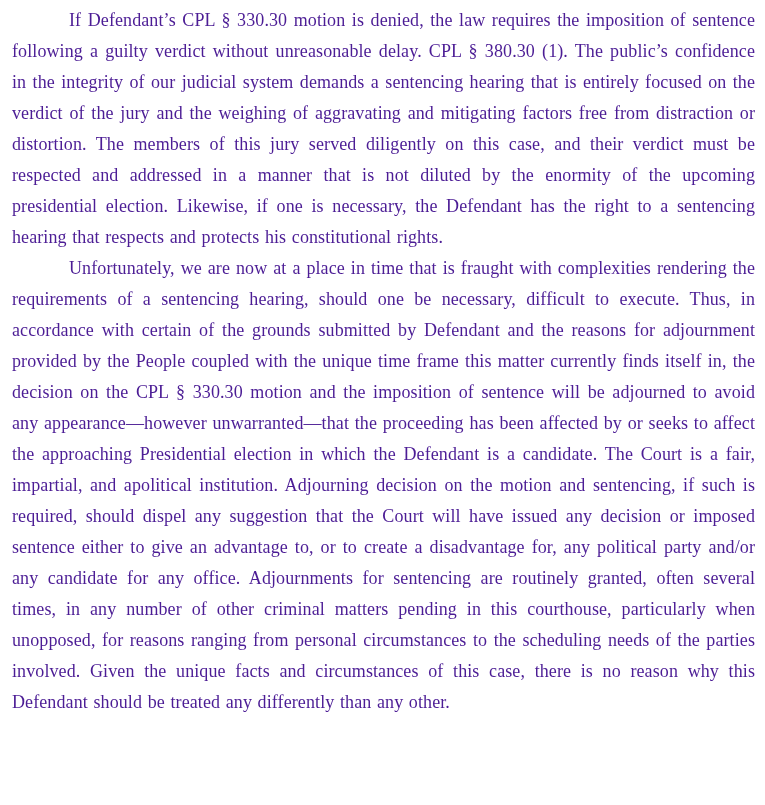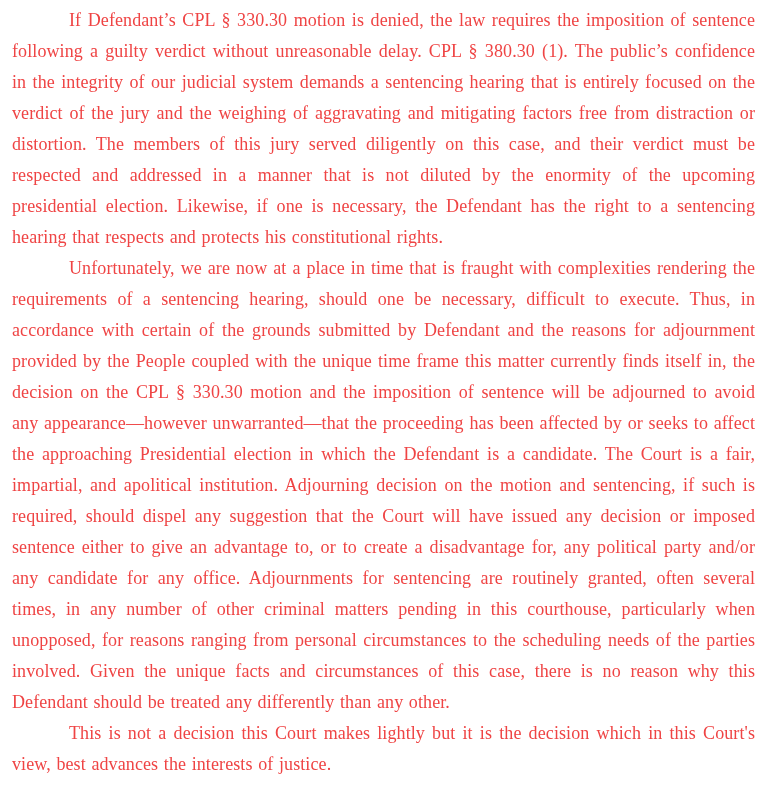--- a/index.html
+++ b/index.html
@@ -12,32 +12,31 @@
     width: 765px;
     height: 805px;
     background: #ffffff;
     padding: 5px 10px 0 12px;
     overflow: hidden;
   }
   .doc-text {
     font-family: "Liberation Serif", "DejaVu Serif", serif;
     font-size: 18px;
     line-height: 31px;
-    color: #ef4444;
+    color: #4c1d95;
     text-align: justify;
     letter-spacing: 0.1px;
     word-spacing: 1px;
   }
   .doc-text p {
     margin: 0;
     text-indent: 57px;
   }
 </style>
 </head>
 <body>
 
 <div class="page">
   <div class="doc-text">
     <p>If Defendant’s CPL § 330.30 motion is denied, the law requires the imposition of sentence following a guilty verdict without unreasonable delay. CPL § 380.30 (1).  The public’s confidence in the integrity of our judicial system demands a sentencing hearing that is entirely focused on the verdict of the jury and the weighing of aggravating and mitigating factors free from distraction or distortion. The members of this jury served diligently on this case, and their verdict must be respected and addressed in a manner that is not diluted by the enormity of the upcoming presidential election. Likewise, if one is necessary, the Defendant has the right to a sentencing hearing that respects and protects his constitutional rights.</p>
     <p>Unfortunately, we are now at a place in time that is fraught with complexities rendering the requirements of a sentencing hearing, should one be necessary, difficult to execute. Thus, in accordance with certain of the grounds submitted by Defendant and the reasons for adjournment provided by the People coupled with the unique time frame this matter currently finds itself in, the decision on the CPL § 330.30 motion and the imposition of sentence will be adjourned to avoid any appearance—however unwarranted—that the proceeding has been affected by or seeks to affect the approaching Presidential election in which the Defendant is a candidate.  The Court is a fair, impartial, and apolitical institution.  Adjourning decision on the motion and sentencing, if such is required, should dispel any suggestion that the Court will have issued any decision or imposed sentence either to give an advantage to, or to create a disadvantage for, any political party and/or any candidate for any office.  Adjournments for sentencing are routinely granted, often several times, in any number of other criminal matters pending in this courthouse, particularly when unopposed, for reasons ranging from personal circumstances to the scheduling needs of the parties involved.  Given the unique facts and circumstances of this case, there is no reason why this Defendant should be treated any differently than any other.</p>
-    <p>This is not a decision this Court makes lightly but it is the decision which in this Court's view, best advances the interests of justice.</p>
   </div>
 </div>
 
 </body></html>

